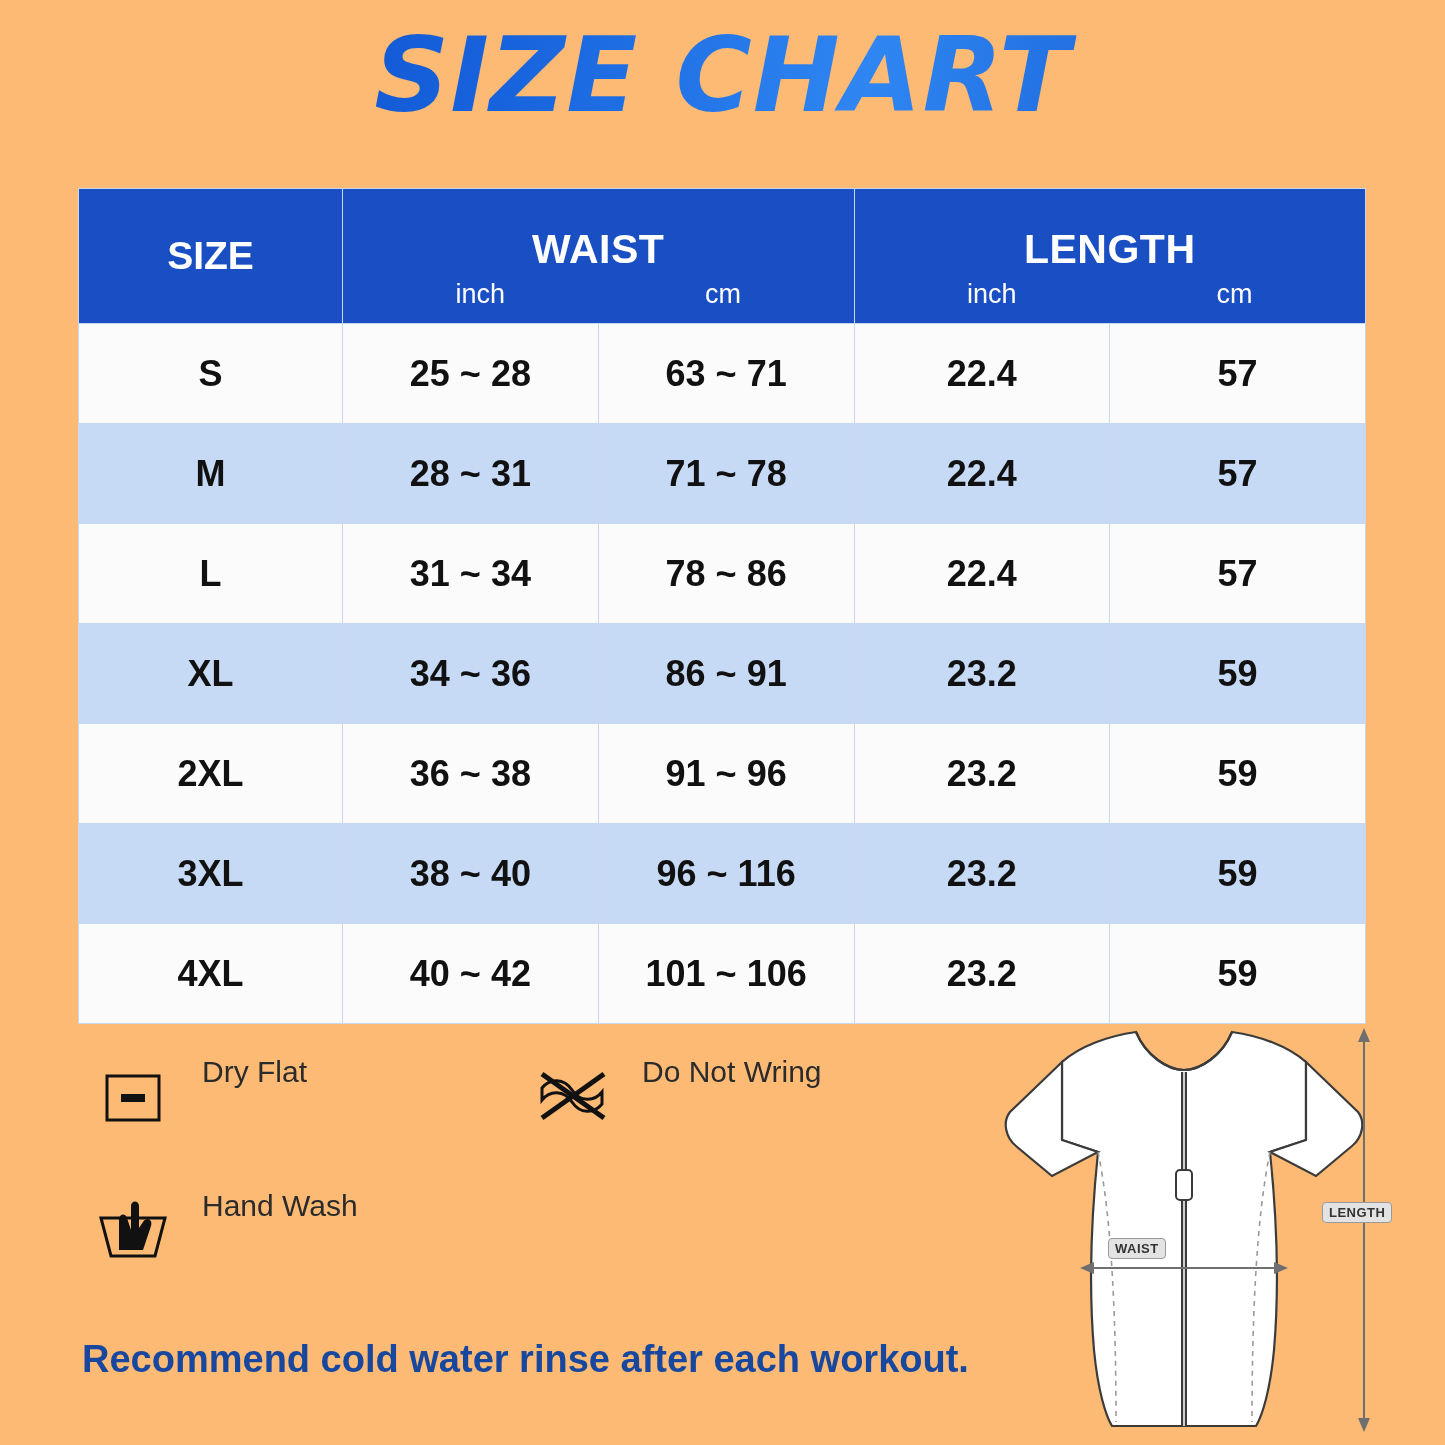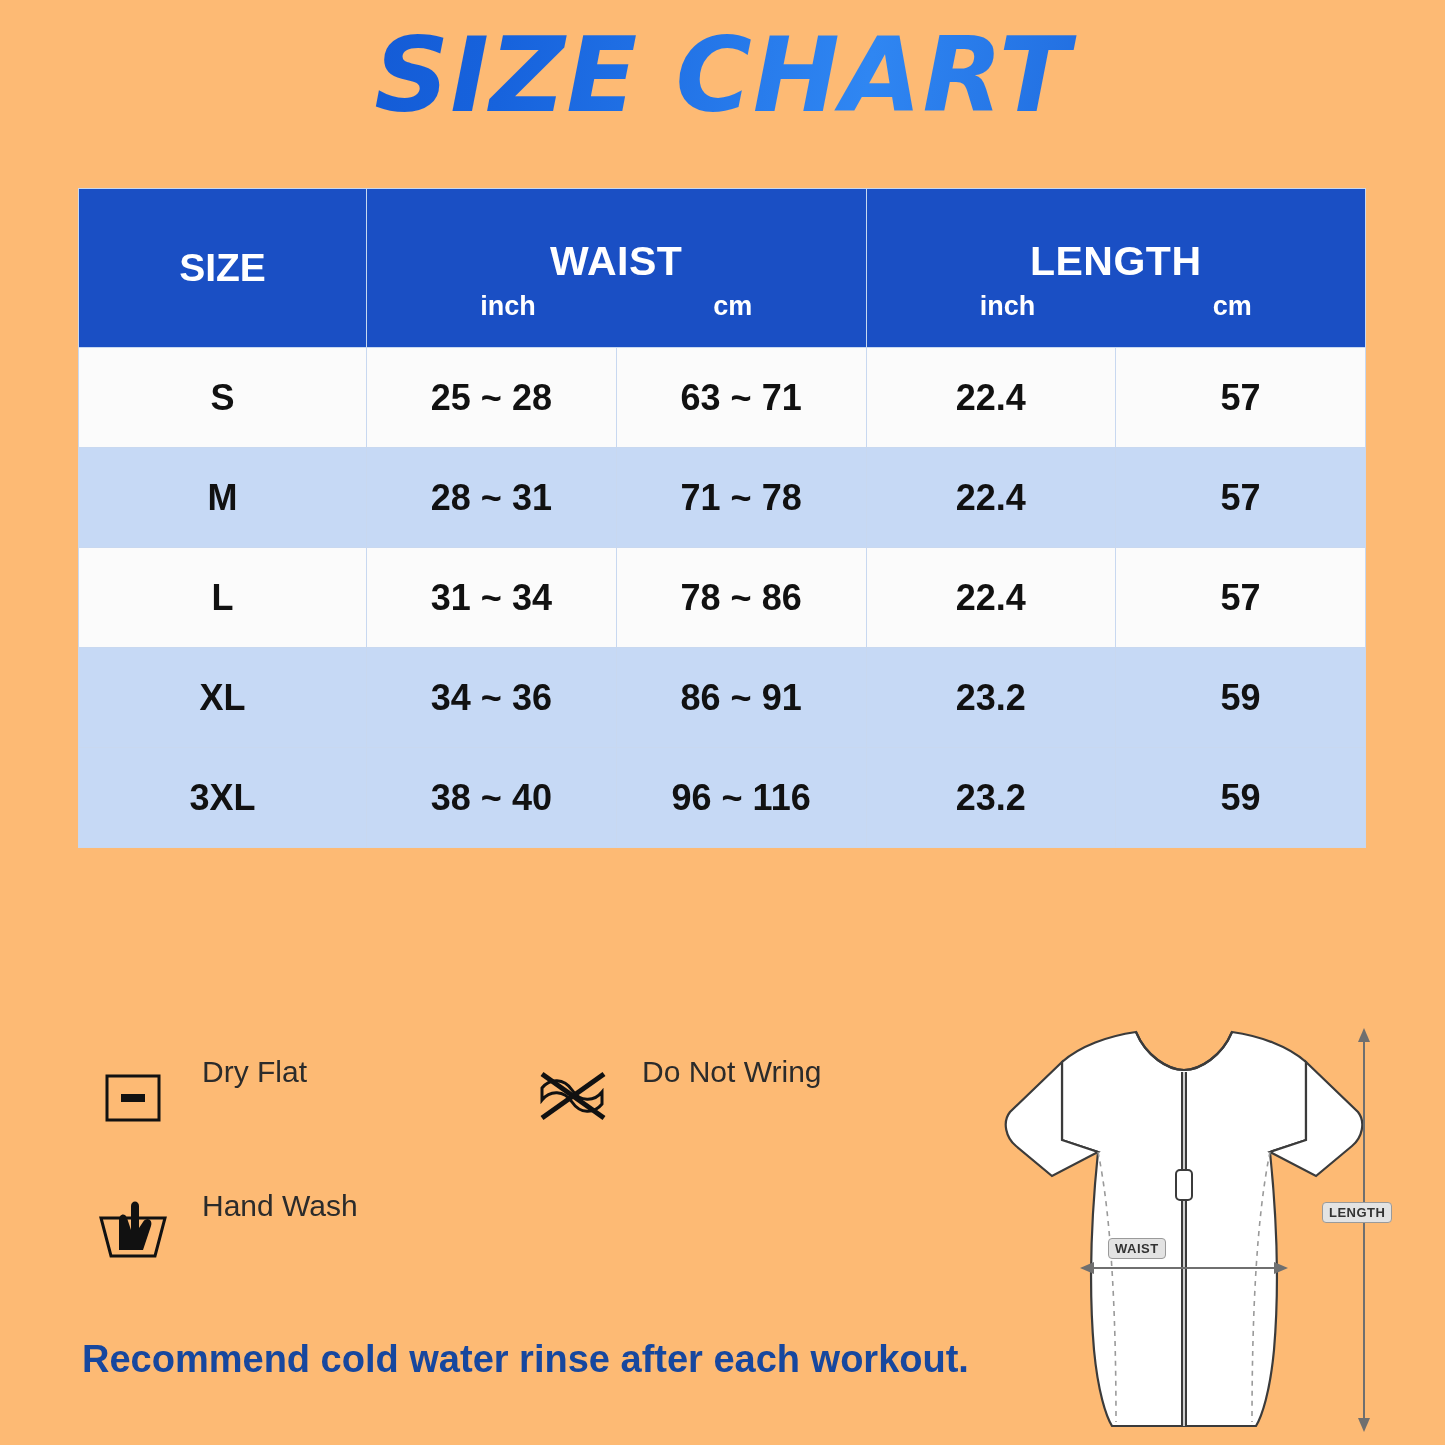--- a/index.html
+++ b/index.html
@@ -56,21 +56,21 @@
   }
   table.size-table td, table.size-table th {
     border: 1px solid #c8d8f0;
     text-align: center;
     vertical-align: middle;
   }
   thead th {
     background: #1a4fc4;
     color: #ffffff;
     border: 1px solid #1a4fc4;
-    padding: 12px;
+    padding: 0;
   }
   .head-size {
     font-size: 39px;
     font-weight: bold;
     height: 134px;
     width: 263px;
   }
   .head-group {
     height: 134px;
     position: relative;
@@ -79,21 +79,21 @@
     font-size: 41px;
     font-weight: bold;
     display: block;
     margin-top: 24px;
     letter-spacing: 0.5px;
   }
   .head-group .units {
     display: flex;
     justify-content: space-around;
     font-size: 27px;
-    font-weight: bold;
+    font-weight: normal;
     margin-top: 6px;
     padding: 0 26px;
     gap: 27px;
   }
   tbody td {
     font-size: 36px;
     font-weight: bold;
     color: #111;
     height: 97px;
   }
@@ -216,24 +216,38 @@
           <td class="col-v">22.4</td>
           <td class="col-v">57</td>
         </tr>
         <tr class="even">
           <td class="col-size">XL</td>
           <td class="col-v">34 ~ 36</td>
           <td class="col-v">86 ~ 91</td>
           <td class="col-v">23.2</td>
           <td class="col-v">59</td>
         </tr>
+        <tr class="odd">
+          <td class="col-size">2XL</td>
+          <td class="col-v">36 ~ 38</td>
+          <td class="col-v">91 ~ 96</td>
+          <td class="col-v">23.2</td>
+          <td class="col-v">59</td>
+        </tr>
         <tr class="even">
           <td class="col-size">3XL</td>
           <td class="col-v">38 ~ 40</td>
           <td class="col-v">96 ~ 116</td>
+          <td class="col-v">23.2</td>
+          <td class="col-v">59</td>
+        </tr>
+        <tr class="odd">
+          <td class="col-size">4XL</td>
+          <td class="col-v">40 ~ 42</td>
+          <td class="col-v">101 ~ 106</td>
           <td class="col-v">23.2</td>
           <td class="col-v">59</td>
         </tr>
       </tbody>
     </table>
   </div>
 
   <div class="care">
     <div class="care-row">
       <div class="care-item">

